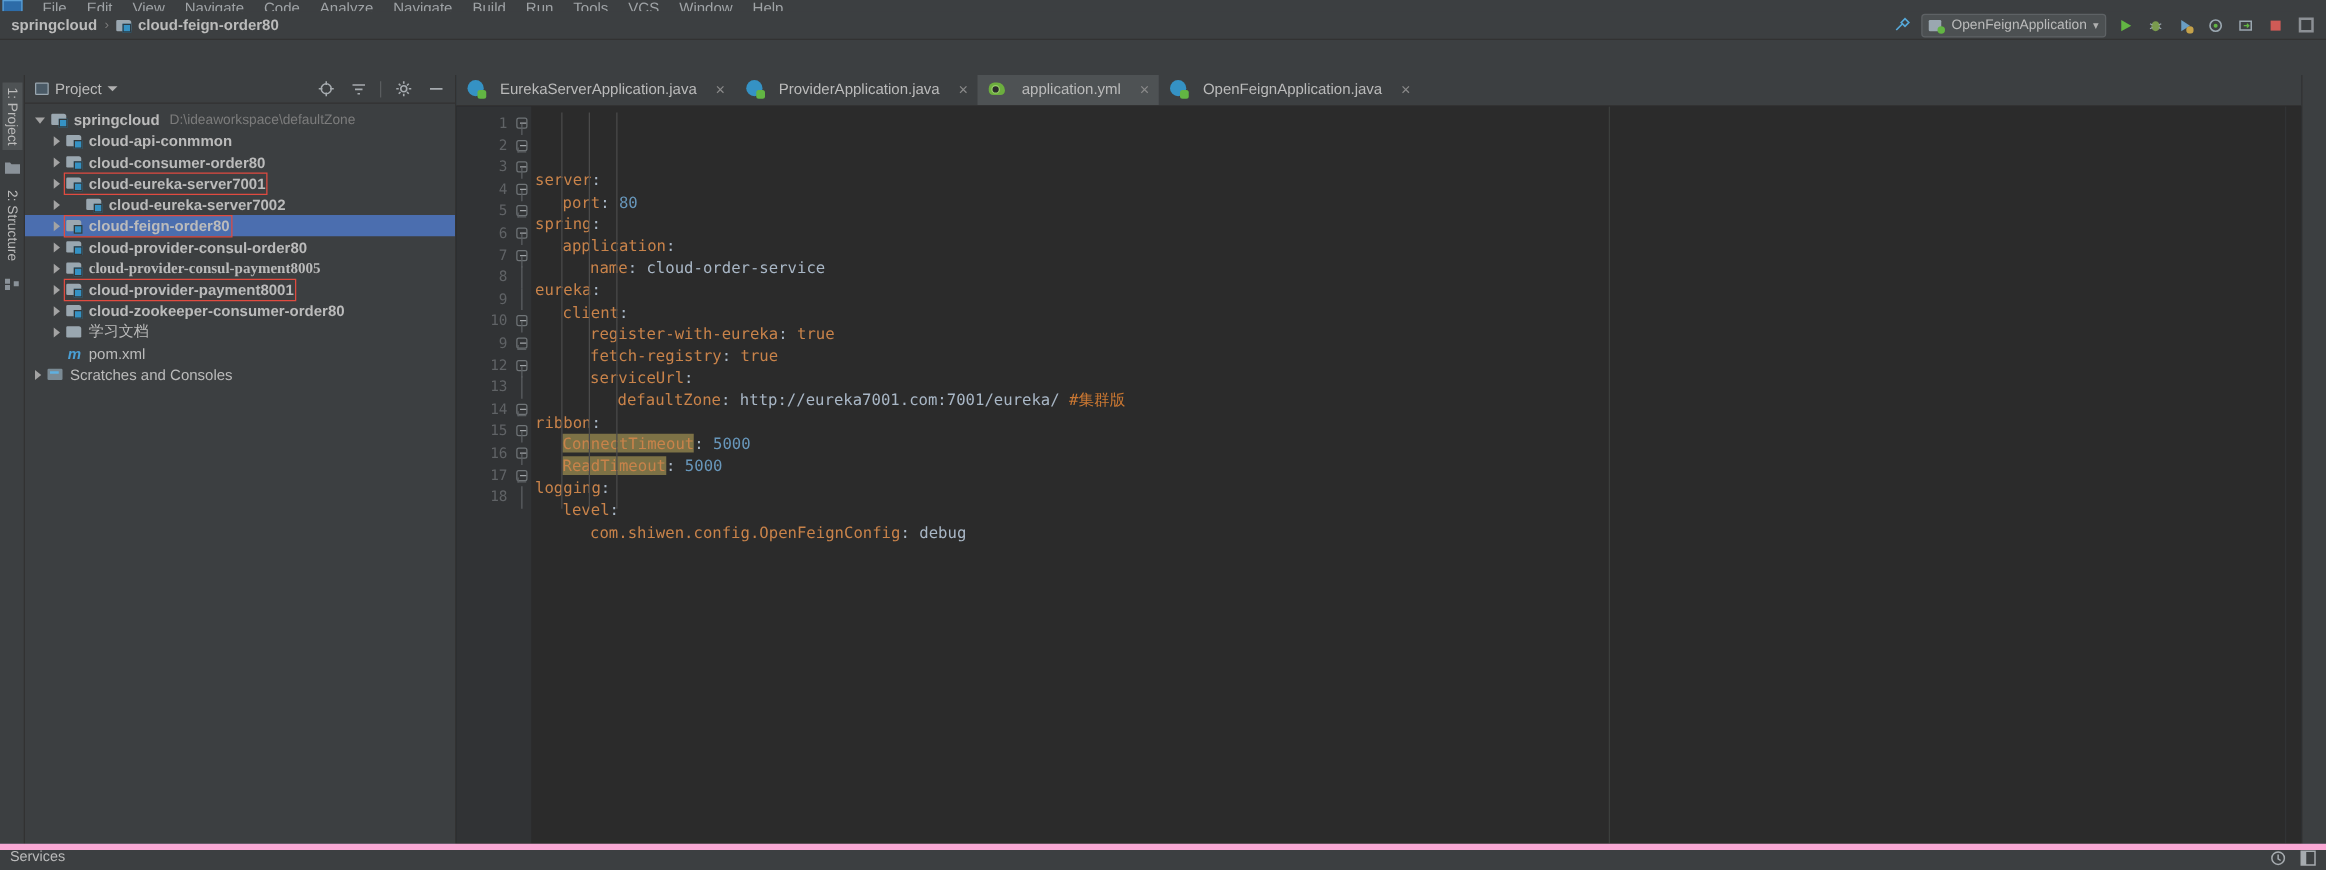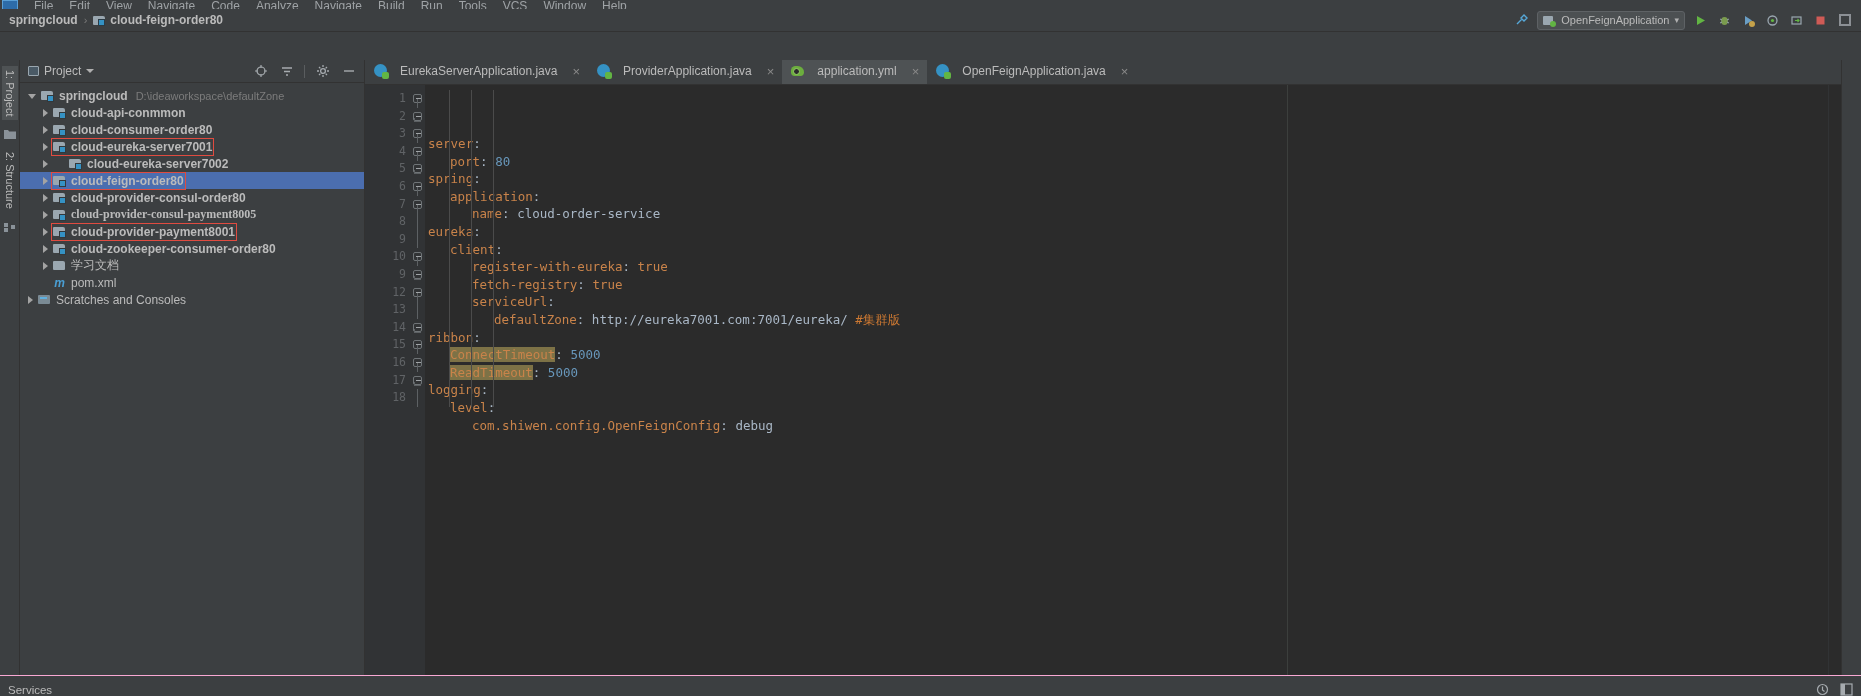--- a/index.html
+++ b/index.html
@@ -173,22 +173,22 @@
   .right-rule { position:absolute; top:0; bottom:0; left:862px; width:1px; background:#3c3f3d; }
 
   
   .editor-scroll { width:13px; background:#2b2b2b; flex:none; border-left:1px solid #313335; }
 
   
   .rstripe { width:20px; background:#3c3f41; border-left:1px solid #323232; flex:none; }
 
   
   .statusbar {
-    height:21px; background:#3c3f41; border-top:1px solid #f9a8d4;
-    display:flex; align-items:flex-end; padding:0 8px; flex:none; position:relative;
+    height:21px; background:#3c3f41; border-top:5px solid #f9a8d4;
+    display:flex; align-items:flex-start; padding:0 8px; flex:none; position:relative;
   }
   .sb-left { font-size:11.5px; color:#bbbbbb; }
   .sb-right { margin-left:auto; display:flex; align-items:center; gap:11px; }
   .sb-ico { width:13px; height:13px; }
 </style>
 </head>
 <body>
 
 <div class="app">
 

